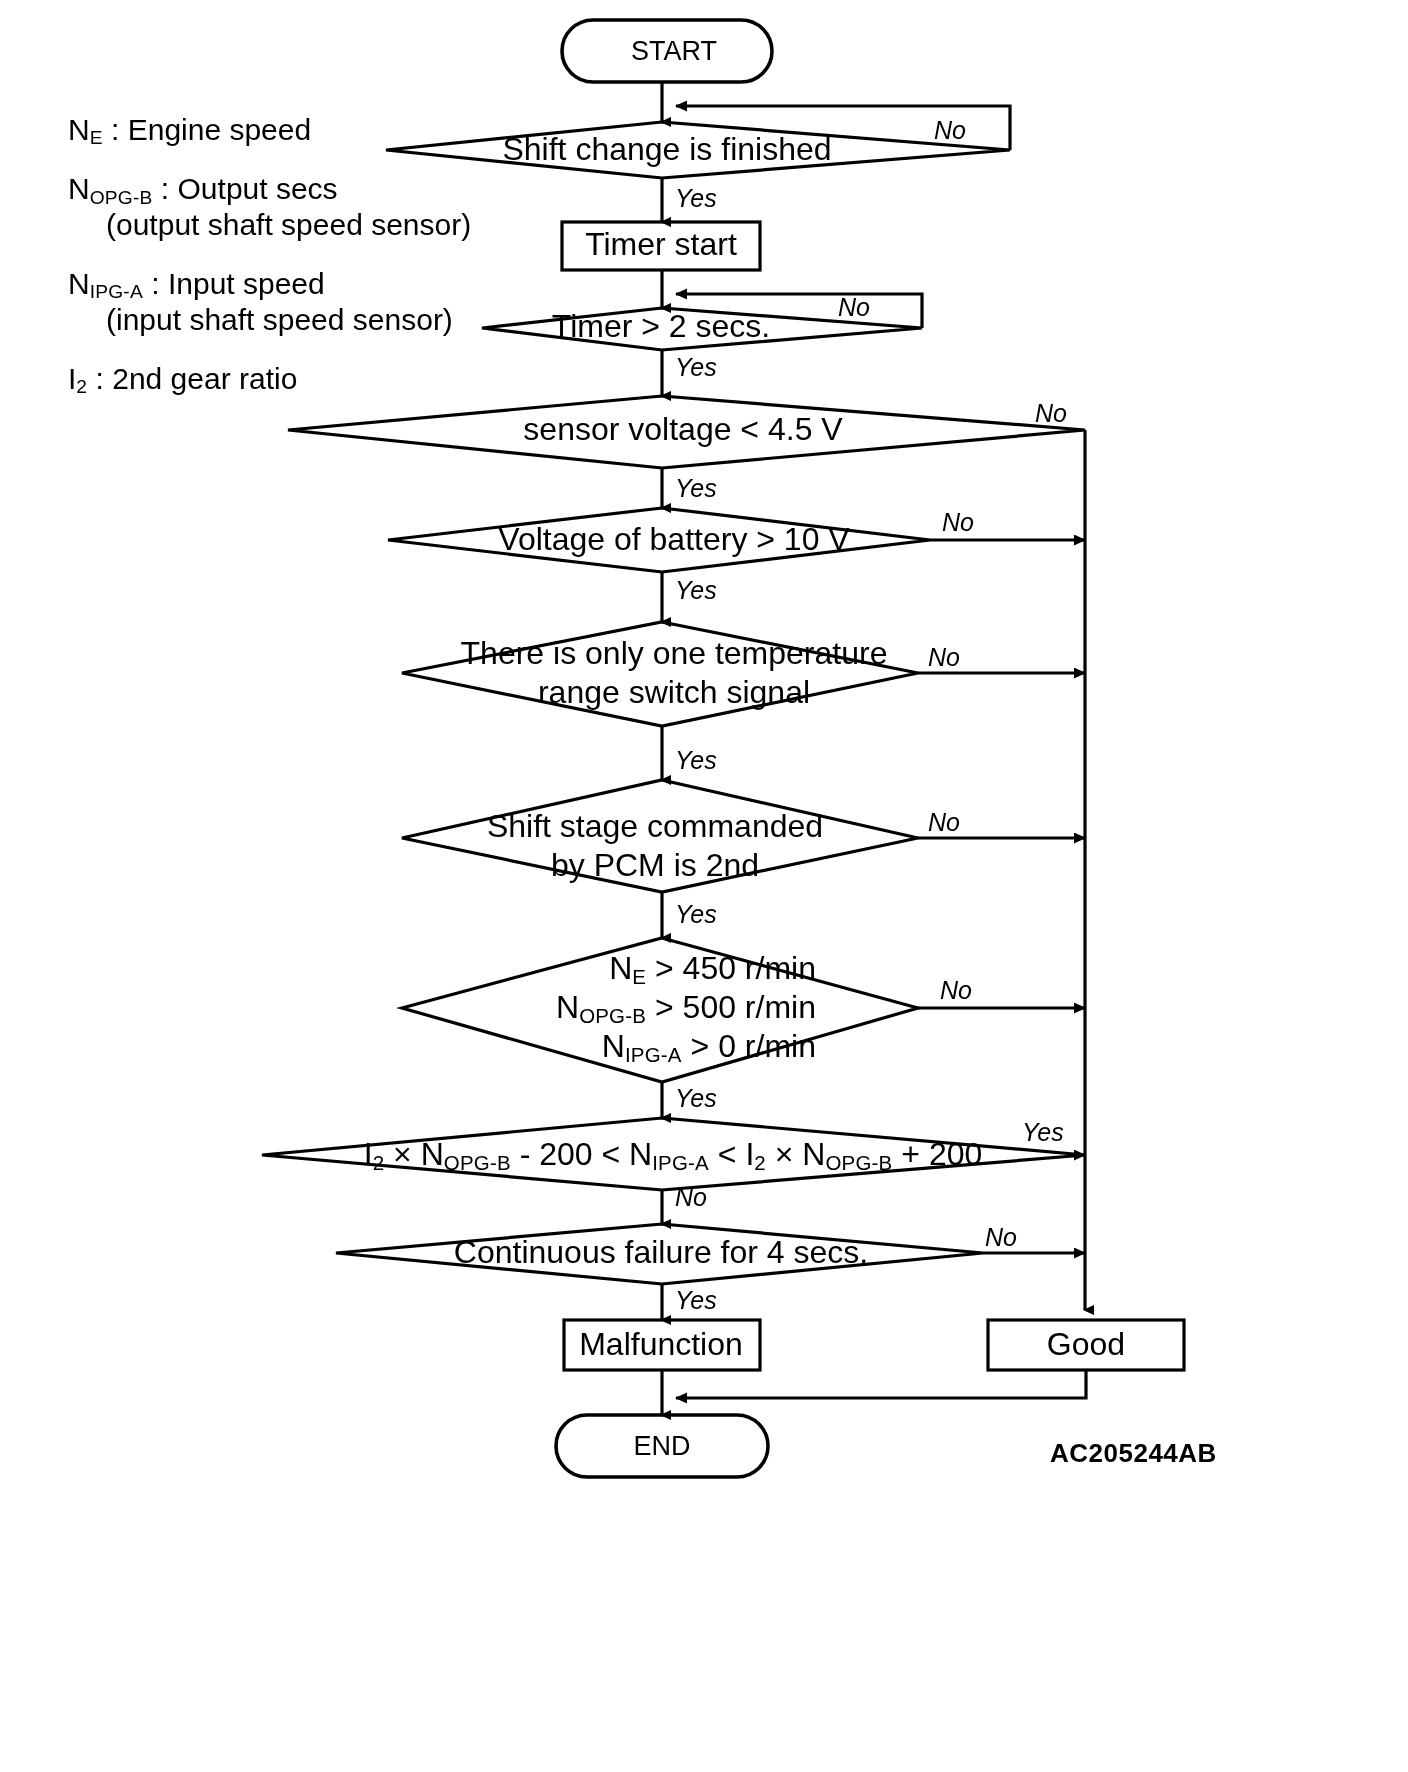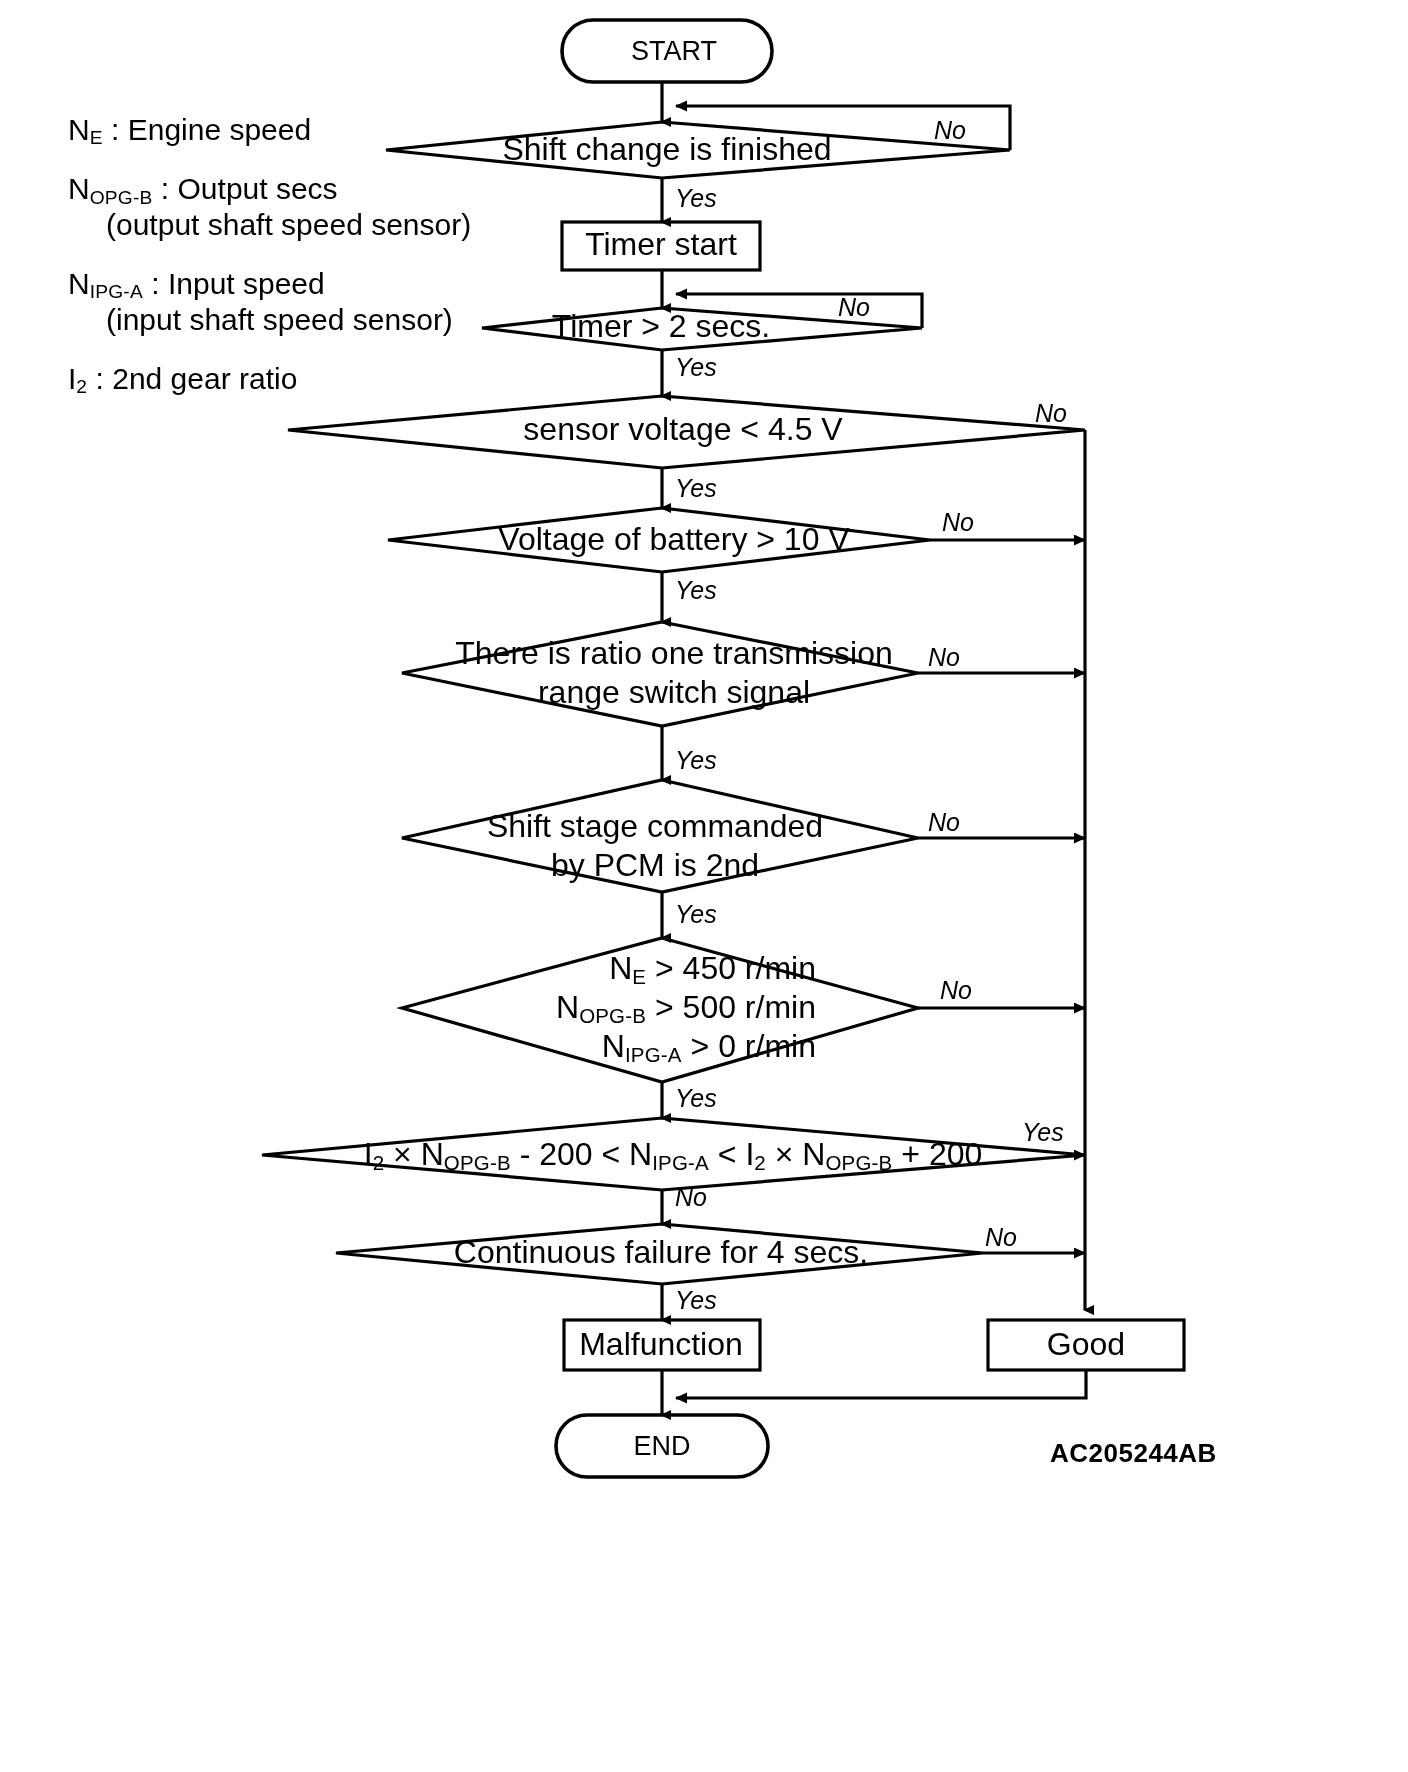--- a/index.html
+++ b/index.html
@@ -181,21 +181,21 @@
 
   <div class="node-text" style="left:661px; top:327px;">Timer &gt; 2 secs.</div>
 
   <div class="node-text" style="left:683px; top:430px;">
     <div>sensor voltage &lt; 4.5 V</div>
   </div>
 
   <div class="node-text" style="left:674px; top:540px;">Voltage of battery &gt; 10 V</div>
 
   <div class="node-text" style="left:674px; top:673px;">
-    <div>There is ratio one transmission</div>
+    <div>There is only one temperature</div>
     <div>range switch signal</div>
   </div>
 
   <div class="node-text" style="left:655px; top:846px;">
     <div>Shift stage commanded</div>
     <div>by PCM is 2nd</div>
   </div>
 
   <div class="node-text" style="left:686px; top:1008px; text-align:right;">
     <div><span>N</span><sub>E</sub><span> &gt; 450 r/min</span></div>

